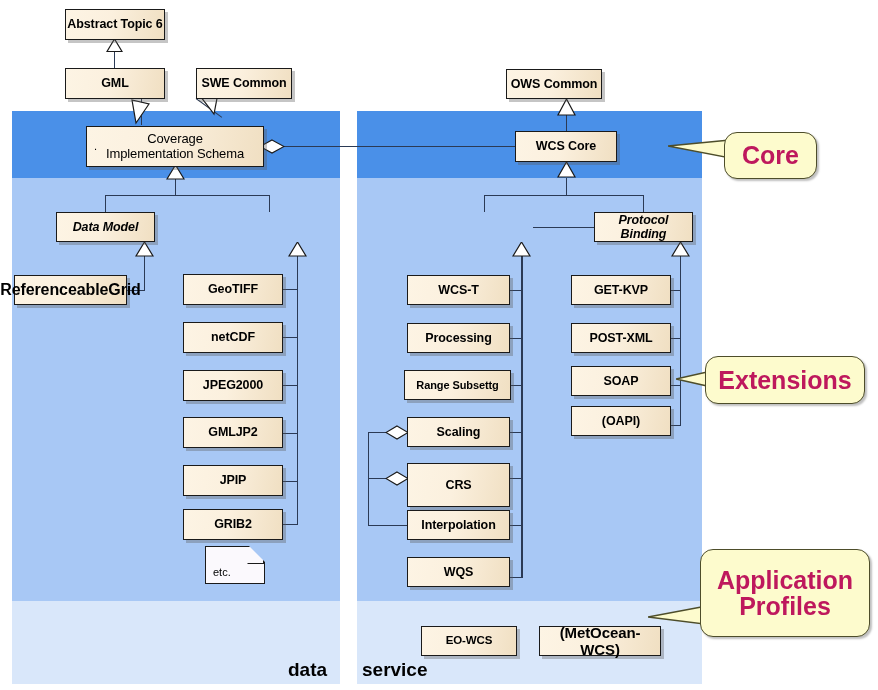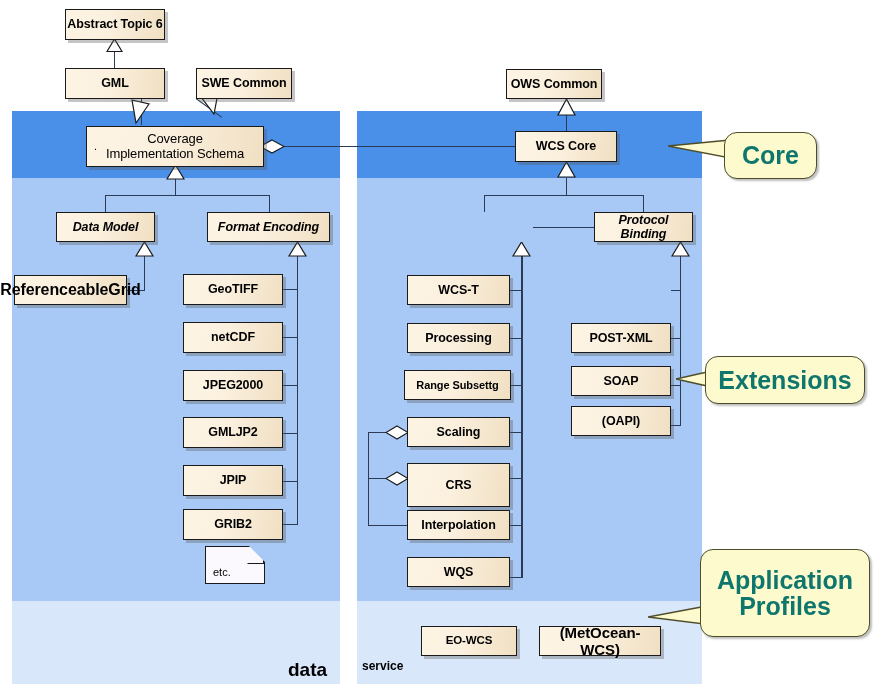--- a/index.html
+++ b/index.html
@@ -56,21 +56,21 @@
   .triwrap svg{display:block;}
 
   
   .dia{position:absolute;z-index:4;}
   .dia svg{display:block;}
 
   
   .callout{
     position:absolute;box-sizing:border-box;
     background:#fdfbcd;border:1.5px solid #4d4d2a;border-radius:13px;
-    color:#0f766e;font-weight:bold;text-align:center;
+    color:#be185d;font-weight:bold;text-align:center;
     display:flex;align-items:center;justify-content:center;
     line-height:1.05;
     box-shadow:2px 2px 2px rgba(0,0,0,.25);
     z-index:9;
   }
 
   
   .pkg{
     position:absolute;font-weight:bold;color:#000;z-index:7;
   }
@@ -217,21 +217,20 @@
   <div class="box two-line" style="left:86px;top:126px;width:178px;height:41px;flex-direction:column;">
     <span style="position:absolute;left:7px;top:13px;font-size:11px;">.</span>
     <span>Coverage</span>
     <span>Implementation Schema</span>
   </div>
 
   <div class="box italic" style="left:56px;top:212px;width:99px;height:30px;">Data Model</div>
 
   <div class="box" style="left:515px;top:131px;width:102px;height:31px;">WCS Core</div>
 
-  <div class="box italic" style="left:207px;top:212px;width:123px;height:30px;">Format Encoding</div>
 
   <div class="box" style="left:14px;top:275px;width:113px;height:30px;font-size:16px;">ReferenceableGrid</div>
 
 
   <div class="box italic" style="left:594px;top:212px;width:99px;height:30px;">Protocol Binding</div>
 
   <div class="box" style="left:183px;top:274px;width:100px;height:31px;">GeoTIFF</div>
   <div class="box" style="left:183px;top:322px;width:100px;height:31px;">netCDF</div>
   <div class="box" style="left:183px;top:370px;width:100px;height:31px;">JPEG2000</div>
   <div class="box" style="left:183px;top:417px;width:100px;height:31px;">GMLJP2</div>
@@ -244,20 +243,21 @@
   </div>
 
   <div class="box" style="left:407px;top:275px;width:103px;height:30px;">WCS-T</div>
   <div class="box" style="left:407px;top:323px;width:103px;height:30px;">Processing</div>
   <div class="box" style="left:407px;top:417px;width:103px;height:30px;">Scaling</div>
   <div class="box small" style="left:404px;top:370px;width:107px;height:30px;">Range Subsettg</div>
   <div class="box" style="left:407px;top:463px;width:103px;height:44px;">CRS</div>
   <div class="box" style="left:407px;top:510px;width:103px;height:30px;">Interpolation</div>
   <div class="box" style="left:407px;top:557px;width:103px;height:30px;">WQS</div>
 
+  <div class="box" style="left:571px;top:275px;width:100px;height:30px;">GET-KVP</div>
   <div class="box" style="left:571px;top:323px;width:100px;height:30px;">POST-XML</div>
   <div class="box" style="left:571px;top:366px;width:100px;height:30px;">SOAP</div>
   <div class="box" style="left:571px;top:406px;width:100px;height:30px;">(OAPI)</div>
 
   <div class="box" style="left:421px;top:626px;width:96px;height:30px;font-size:11.5px;">EO-WCS</div>
   <div class="box" style="left:539px;top:626px;width:122px;height:30px;font-size:15px;">(MetOcean-WCS)</div>
 
   <div class="tail" style="position:absolute;left:668px;top:138px;z-index:8;">
     <svg width="65" height="22">
       <polygon points="62,2 0,8 62,20" fill="#fdfbcd" stroke="#4d4d2a" stroke-width="1.4"></polygon>
@@ -276,15 +276,15 @@
     <svg width="66" height="24">
       <polygon points="64,2 0,14 64,22" fill="#fdfbcd" stroke="#4d4d2a" stroke-width="1.4"></polygon>
     </svg>
   </div>
   <div class="callout" style="left:700px;top:549px;width:170px;height:88px;font-size:25px;flex-direction:column;">
     <span>Application</span>
     <span>Profiles</span>
   </div>
 
   <div class="pkg" style="left:288px;top:659px;font-size:19px;">data</div>
-  <div class="pkg" style="left:362px;top:659px;font-size:12px;">service</div>
+  <div class="pkg" style="left:362px;top:659px;font-size:19px;">service</div>
 
 </div>
 
 </body></html>

